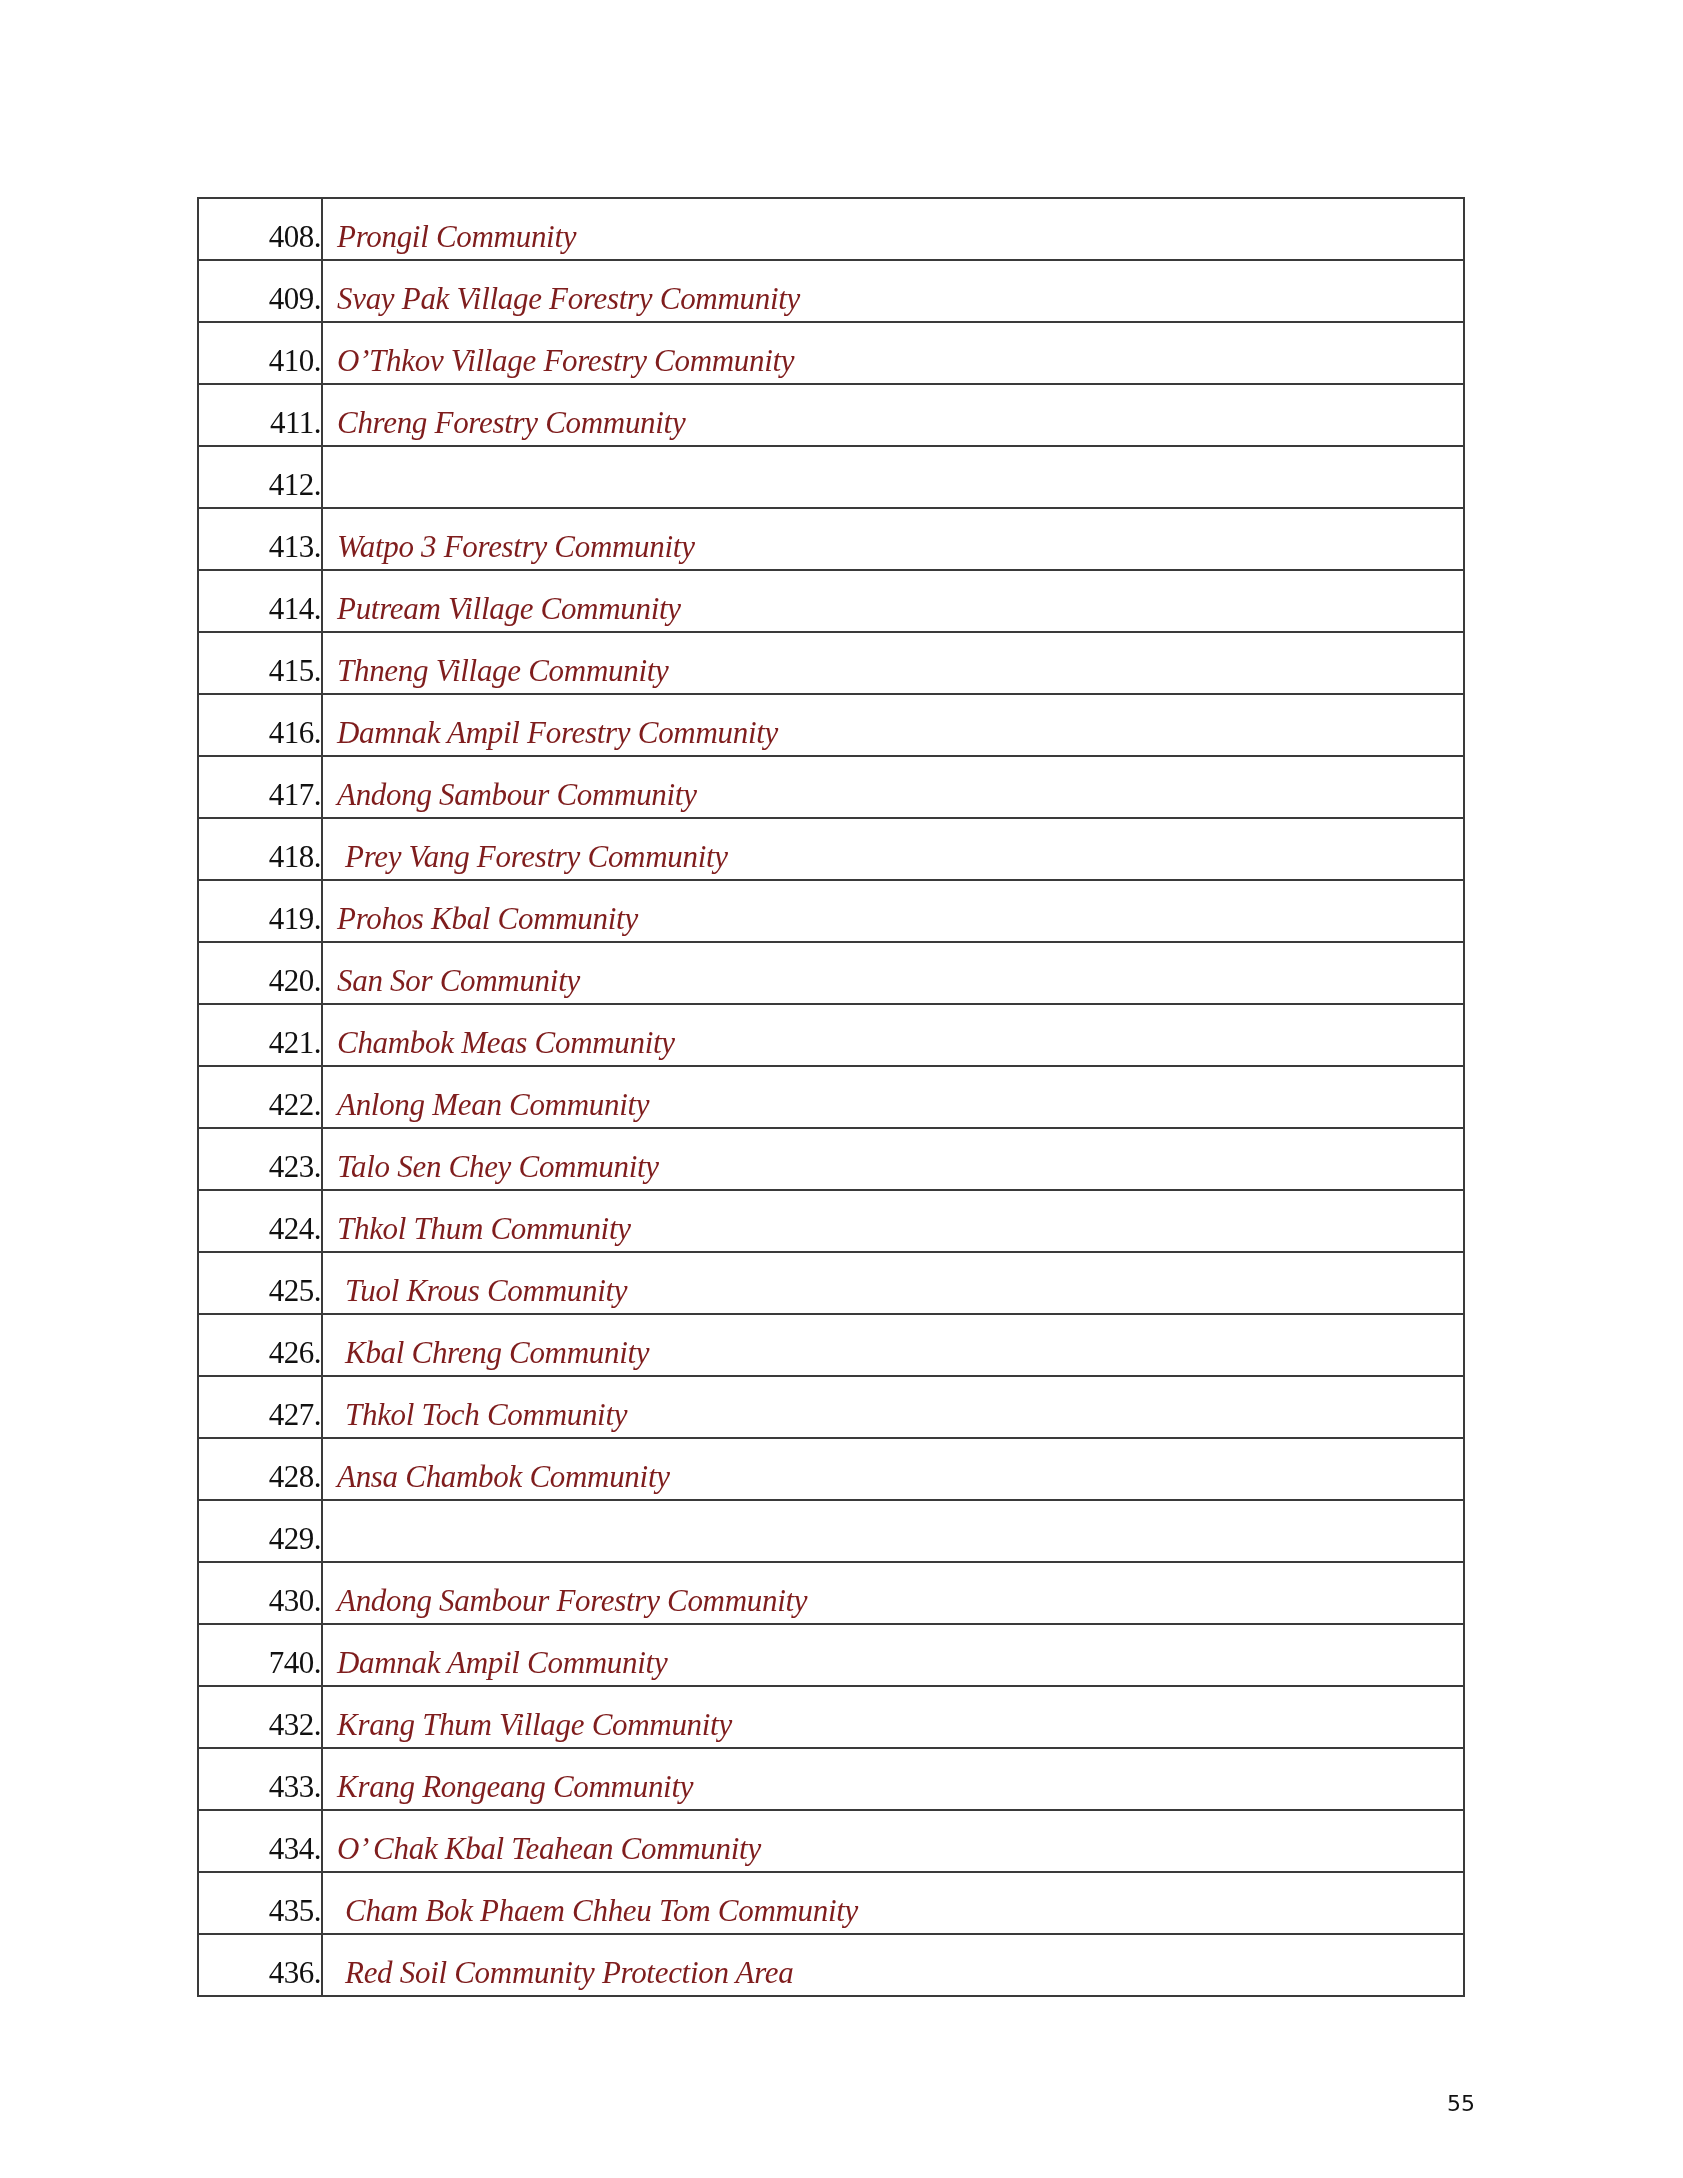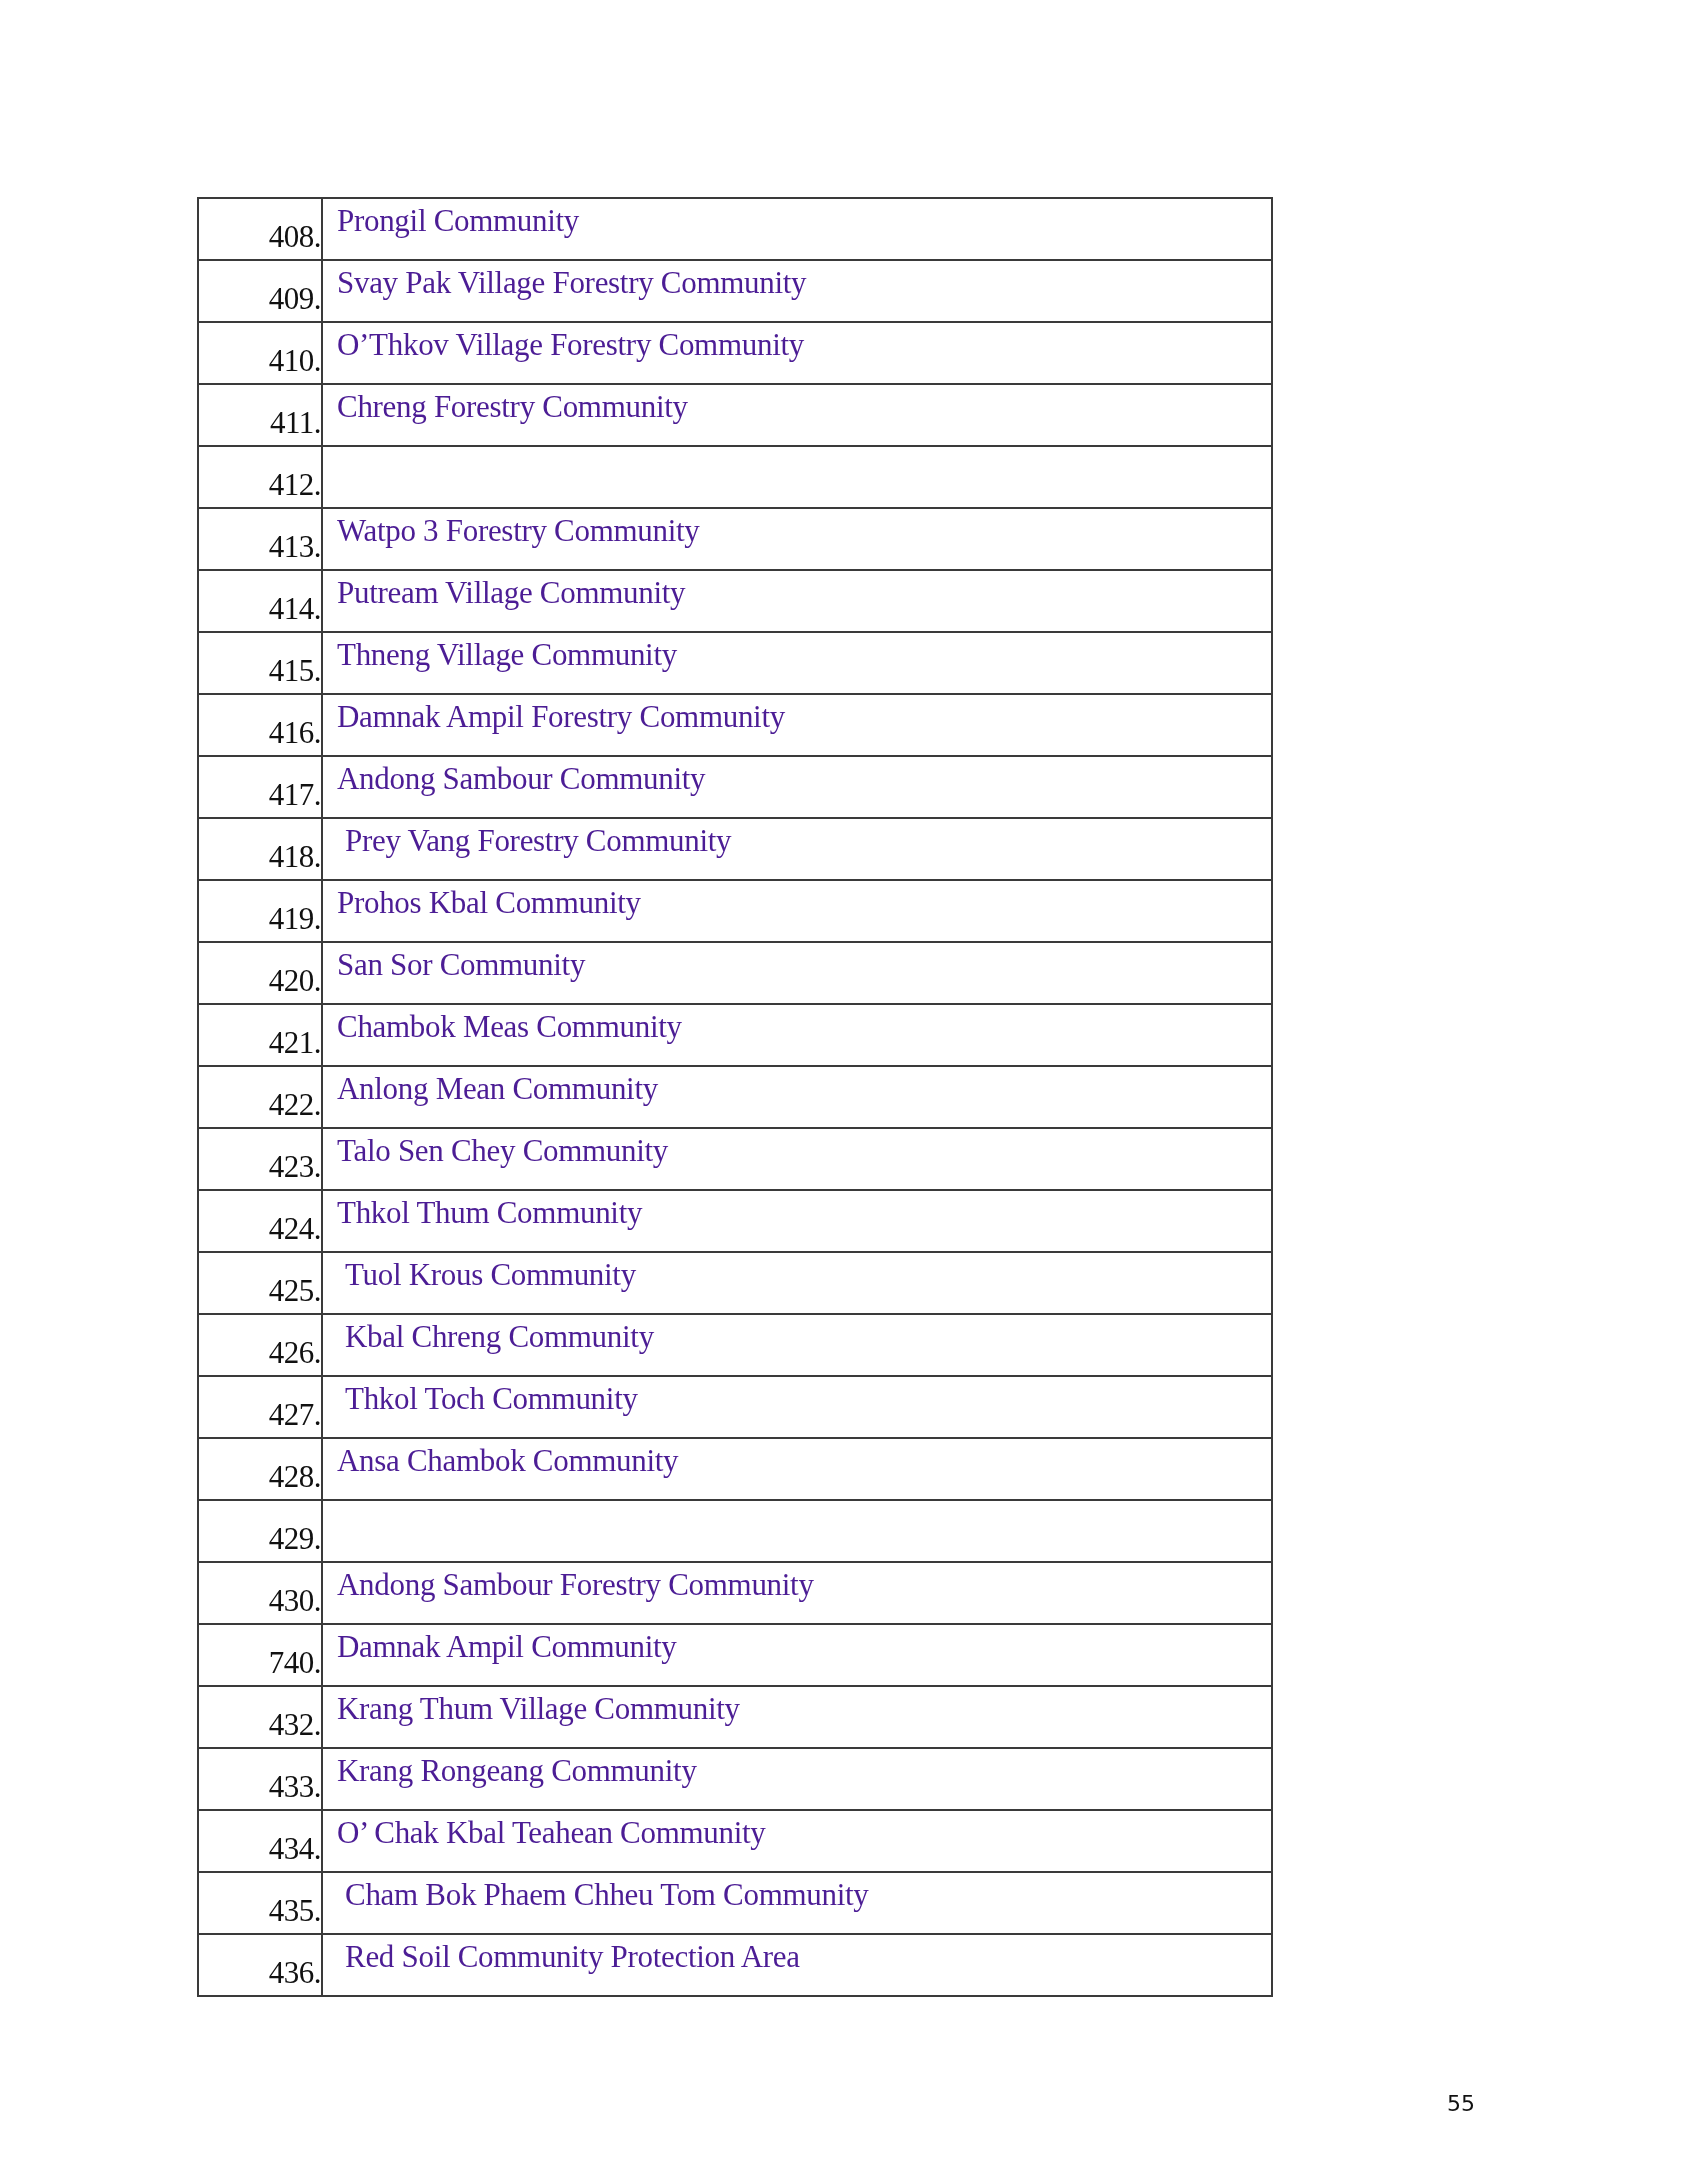--- a/index.html
+++ b/index.html
@@ -1,33 +1,34 @@
 <!DOCTYPE html>
 <html><head>
 <meta charset="utf-8">
 <style>
   html, body { margin:0; padding:0; background:#ffffff; }
   body { width:1683px; height:2178px; position:relative; overflow:hidden; }
   .table {
-    position:absolute; left:197px; top:197px; width:1076px;
+    position:absolute; left:197px; top:197px; width:1268px;
     border:2px solid #3a3a3a; border-bottom:none; box-sizing:border-box;
   }
   .row {
     display:flex; height:62px; border-bottom:2px solid #3a3a3a; box-sizing:border-box;
   }
   .num {
     width:124px; flex:0 0 124px; border-right:2px solid #3a3a3a; box-sizing:border-box;
     font-family:"Liberation Serif", serif; font-size:31px; color:#111;
     text-align:right; padding-right:0px; padding-top:20px; line-height:36px;
     letter-spacing:-0.5px;
   }
   .name {
-    flex:1; font-family:"Liberation Serif", serif; font-size:31px; color:#4c1d95;
-    padding-left:14px; padding-top:4px; line-height:36px; white-space:pre;
+    flex:1; font-family:"Liberation Serif", serif; font-size:31px; color:#7f1d1d;
+    padding-left:14px; padding-top:20px; line-height:36px; white-space:pre;
     letter-spacing:-0.3px;
+    font-style:italic;
   }
   .name.indent { padding-left:22px; }
   .page-num {
     position:absolute; left:1447px; top:2091px;
     font-family:"DejaVu Sans", sans-serif; font-size:22px; color:#111;
   }
 </style>
 </head>
 <body>
 

